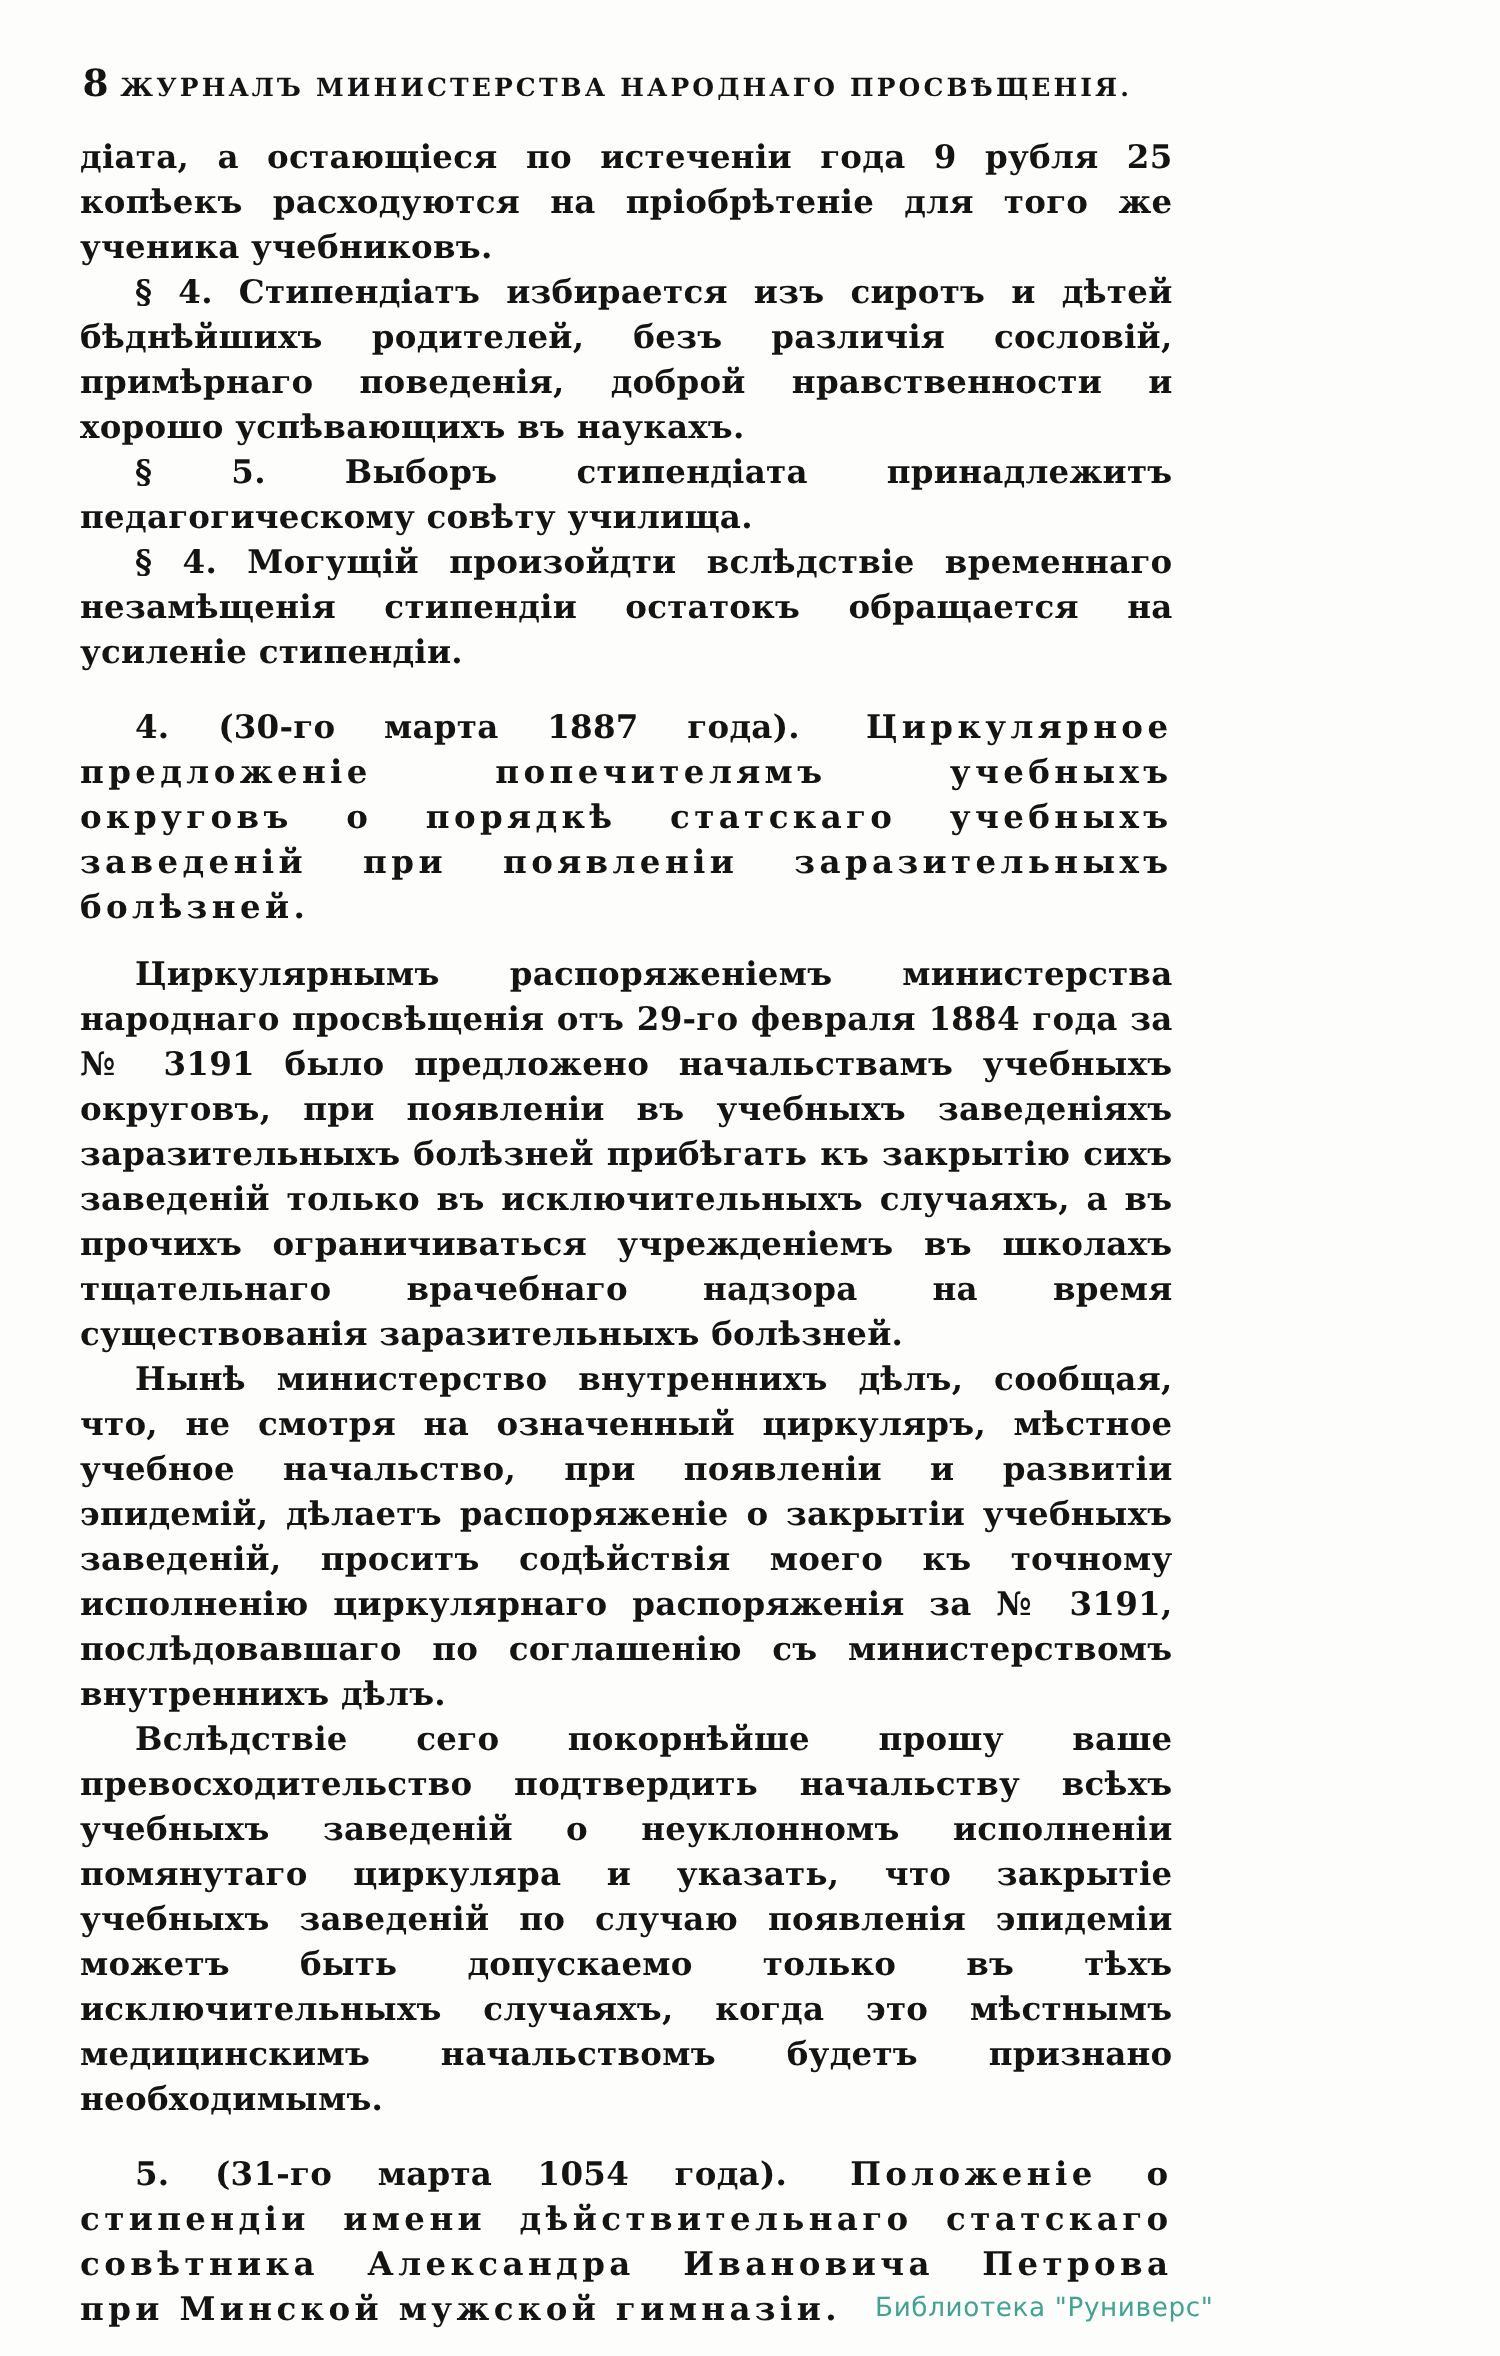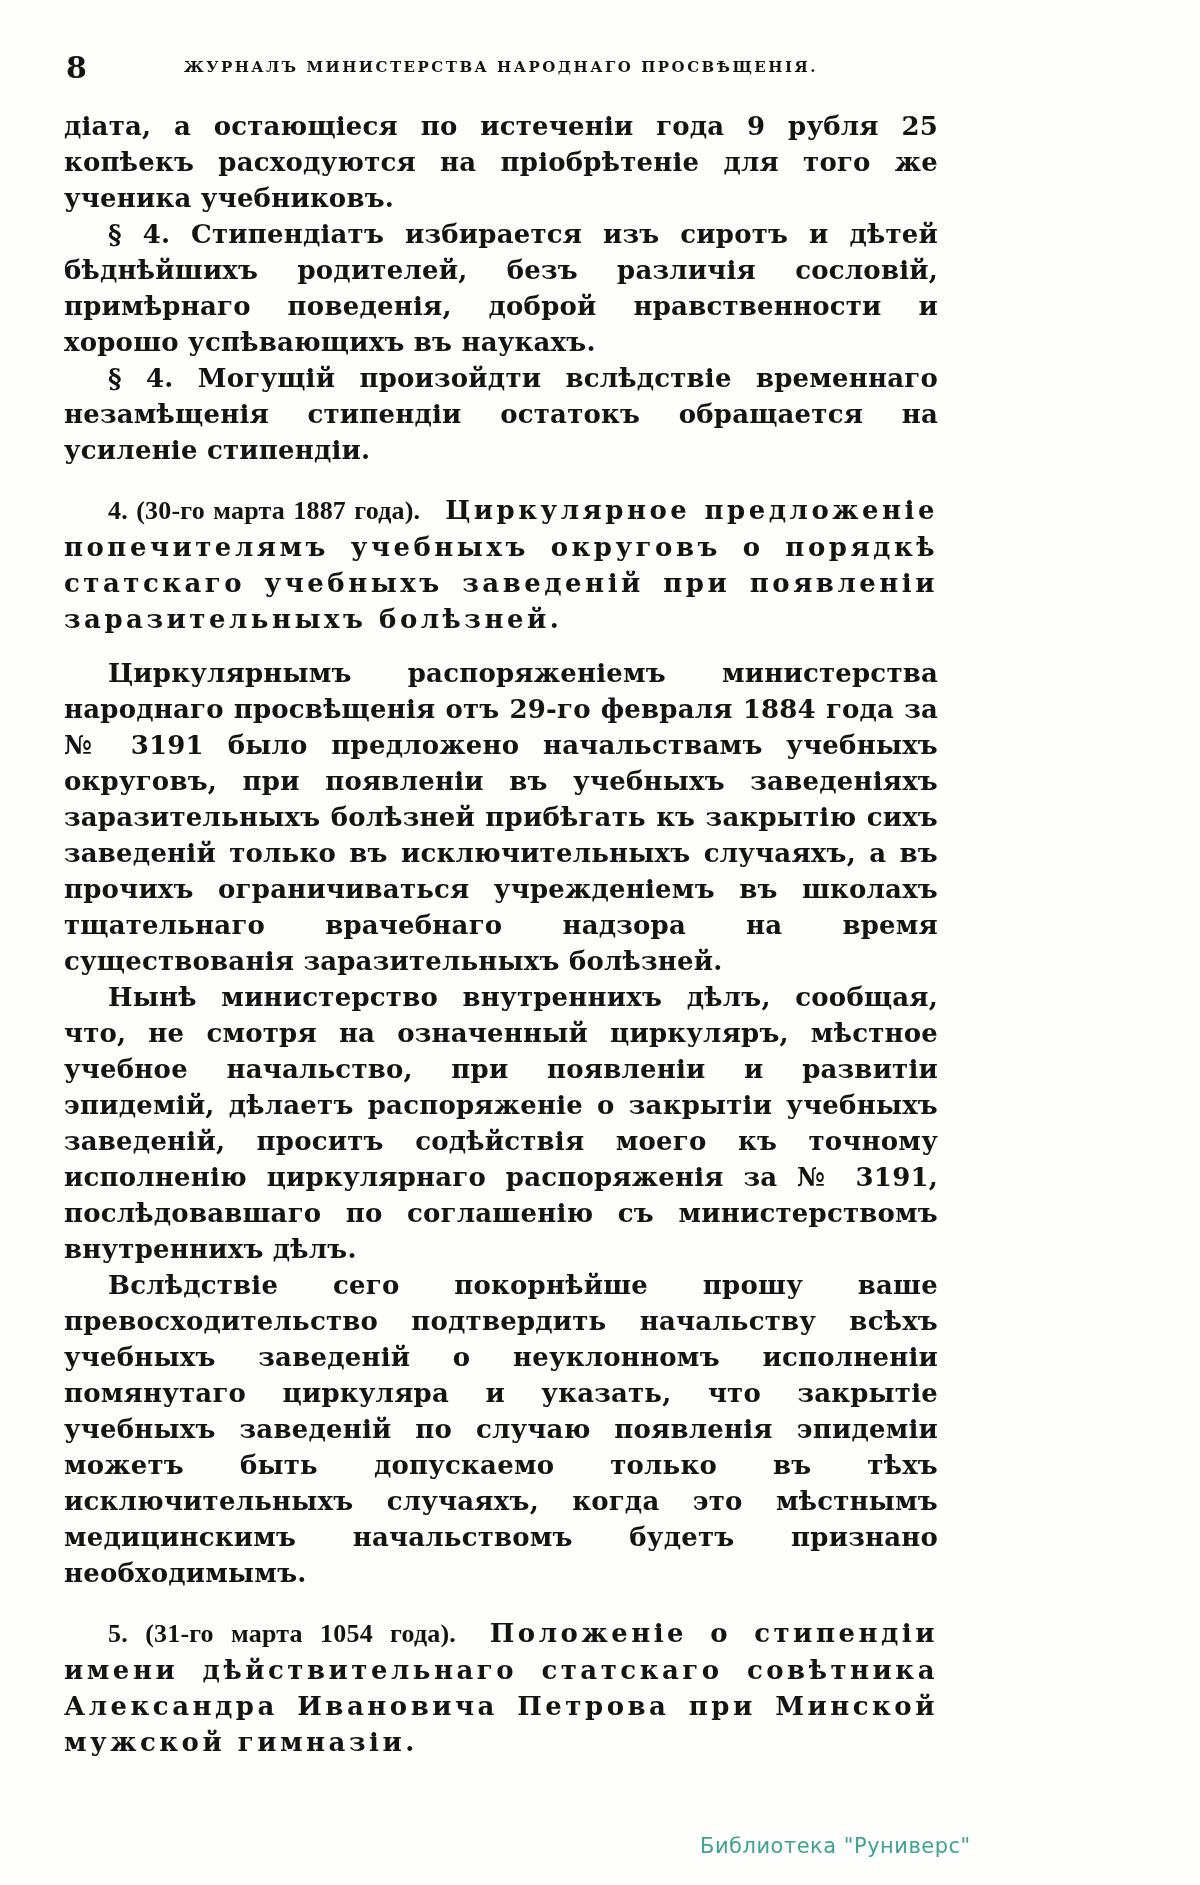--- a/index.html
+++ b/index.html
@@ -16,36 +16,36 @@
     padding: 50px 262px 0 64px;
     overflow: hidden;
   }
   .header { position: relative; height: 44px; margin-bottom: 14px; }
   .page-number {
     position: absolute; left: 2px; top: 0;
     font-size: 30px; font-weight: bold;
   }
   .journal-title {
     text-align: center;
-    font-size: 15px; font-weight: bold;
+    font-size: 20px; font-weight: bold;
     letter-spacing: 2.5px;
     padding-top: 8px;
     white-space: nowrap;
   }
   .body-par {
     font-size: 26px;
     line-height: 36px;
     text-align: justify;
     text-indent: 44px;
     font-weight: bold;
     letter-spacing: 0.2px;
   }
   .heading-par { margin-top: 24px; }
   .after-heading { margin-top: 18px; }
-  .h-num { margin-right: 14px; font-family: Liberation Serif, serif; }
+  .h-num { margin-right: 14px; }
   .spaced { letter-spacing: 3.5px; }
   .watermark {
     position: absolute;
     left: 700px; top: 1834px;
     font-family: "DejaVu Sans", "Liberation Sans", sans-serif;
     font-size: 21px;
     letter-spacing: 0.5px;
   }
 </style>
 </head>
@@ -55,20 +55,21 @@
 
   <div class="header">
     <span class="page-number">8</span>
     <div class="journal-title">ЖУРНАЛЪ МИНИСТЕРСТВА НАРОДНАГО ПРОСВѢЩЕНІЯ.</div>
   </div>
 
   <p class="body-par" style="text-indent:0;">діата, а остающіеся по истеченіи года 9 рубля 25 копѣекъ расходуются на пріобрѣтеніе для того же ученика учебниковъ.</p>
 
   <p class="body-par">§ 4. Стипендіатъ избирается изъ сиротъ и дѣтей бѣднѣйшихъ родителей, безъ различія сословій, примѣрнаго поведенія, доброй нравственности и хорошо успѣвающихъ въ наукахъ.</p>
 
+  <p class="body-par">§ 5. Выборъ стипендіата принадлежитъ педагогическому совѣту училища.</p>
 
   <p class="body-par">§ 4. Могущій произойдти вслѣдствіе временнаго незамѣщенія стипендіи остатокъ обращается на усиленіе стипендіи.</p>
 
 
   <p class="body-par heading-par">
     <span class="h-num">4. (30-го марта 1887 года).</span>
     <span class="spaced">Циркулярное предложеніе попечителямъ учебныхъ округовъ о порядкѣ статскаго учебныхъ заведеній при появленіи заразительныхъ болѣзней.</span>
   </p>
 
   <p class="body-par after-heading">Циркулярнымъ распоряженіемъ министерства народнаго просвѣщенія отъ 29-го февраля 1884 года за № 3191 было предложено начальствамъ учебныхъ округовъ, при появленіи въ учебныхъ заведеніяхъ заразительныхъ болѣзней прибѣгать къ закрытію сихъ заведеній только въ исключительныхъ случаяхъ, а въ прочихъ ограничиваться учрежденіемъ въ школахъ тщательнаго врачебнаго надзора на время существованія заразительныхъ болѣзней.</p>

